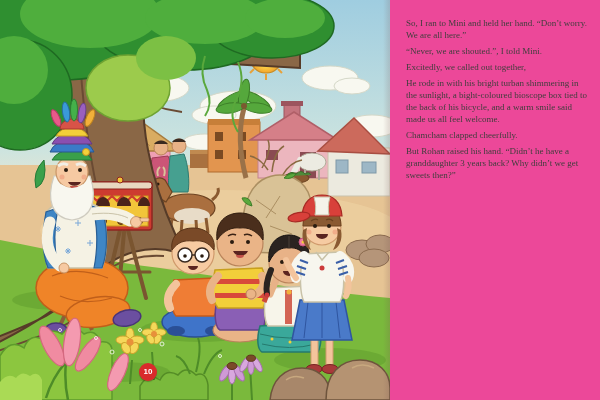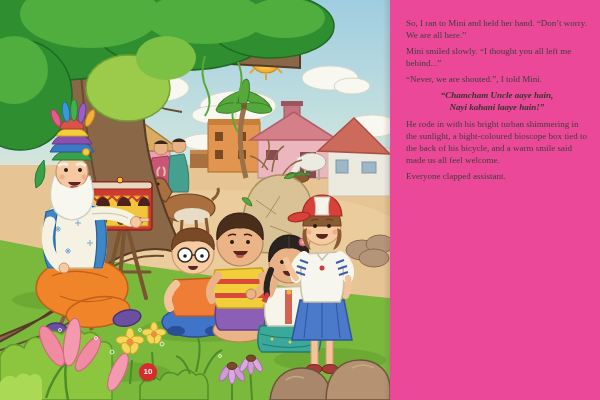--- a/index.html
+++ b/index.html
@@ -443,24 +443,21 @@
     </svg>
 
     <div id="pagenum-left" class="pagenum">10</div>
   </div>
 
   <div id="spine"></div>
 
   <div id="text-page">
     <div class="story">
       <p>So, I ran to Mini and held her hand. “Don’t worry. We are all here.”</p>
-      <p>Mini smiled slowly. “I thought you all left me behind...”</p>
       <p>“Never, we are shouted.”, I told Mini.</p>
-      <p class="verse">
-        <span>“Chamcham Uncle aaye hain,</span><br>
-        <span>Nayi kahani laaye hain!”</span>
-      </p>
+      <p>Excitedly, we called out together,</p>
       <p>He rode in with his bright turban shimmering in the sunlight, a bight-coloured bioscope box tied to the back of his bicycle, and a warm smile said made us all feel welcome.</p>
-      <p>Everyone clapped assistant.</p>
+      <p>Chamcham clapped cheerfully.</p>
+      <p>But Rohan raised his hand. “Didn’t he have a granddaughter 3 years back? Why didn’t we get sweets then?”</p>
     </div>
 
   </div>
 </div>
 
 </body></html>

